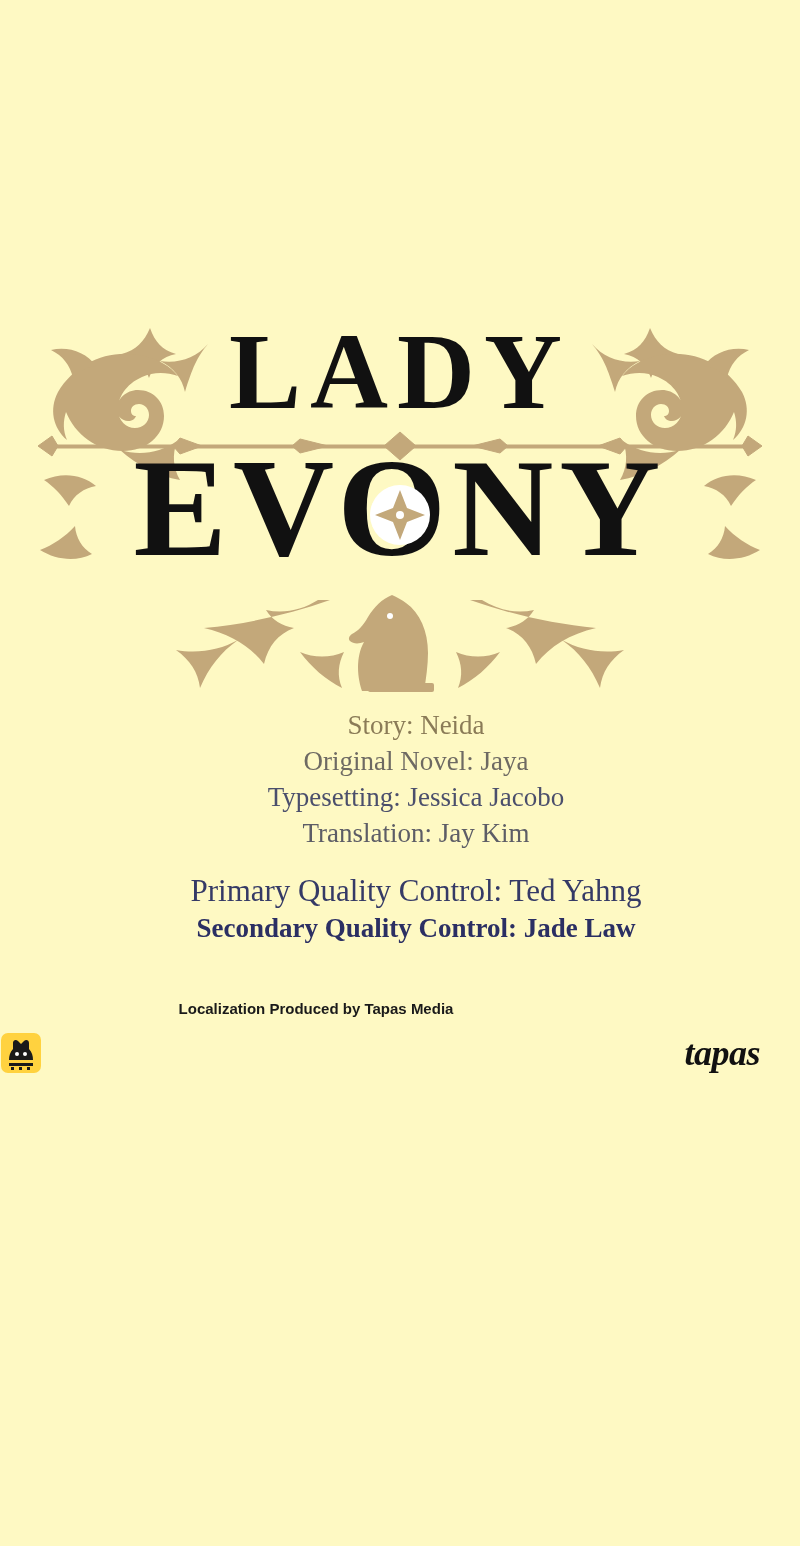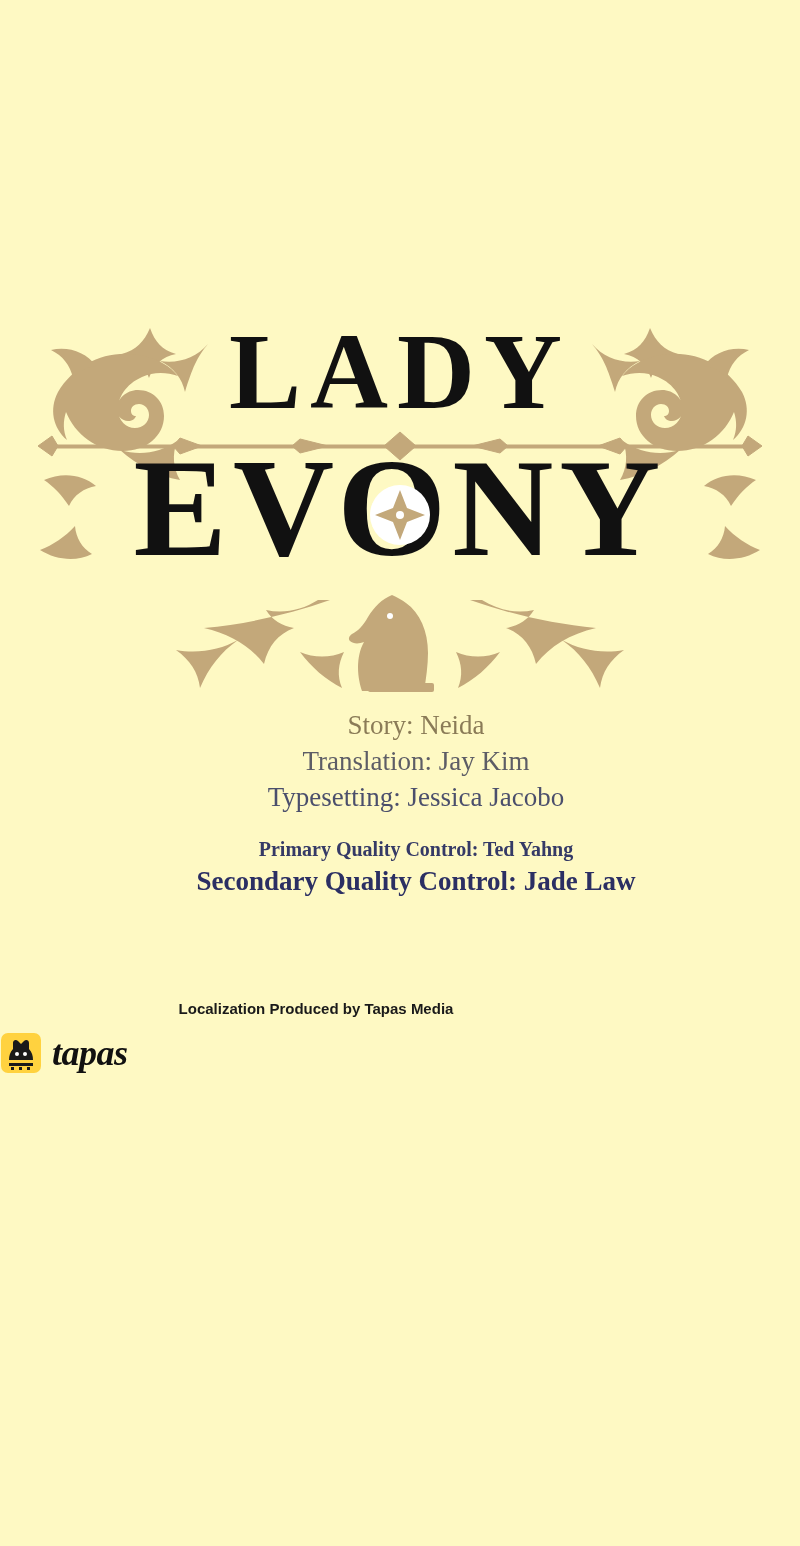--- a/index.html
+++ b/index.html
@@ -52,21 +52,21 @@
     margin: 0 0 9px 0;
     white-space: nowrap;
     padding-left: 32px;
   }
 
   .credit-line.l0 { font-size: 27px; color: #8a7b57; }
   .credit-line.l1 { font-size: 27px; color: #7e7560; }
   .credit-line.l2 { font-size: 27px; color: #6e6a63; }
   .credit-line.l3 { font-size: 27px; color: #5d5d66; }
   .credit-line.l4 { font-size: 27px; color: #4b4f6c; }
-  .credit-line.l5 { font-size: 20px; color: #353a66; font-weight: bold; margin-top: 28px; }
+  .credit-line.l5 { font-size: 31px; color: #353a66; font-weight: normal; margin-top: 28px; }
   .credit-line.l6 { font-size: 27px; color: #2b2f63; font-weight: bold; }
 
   .localization {
     position: absolute;
     top: 1000px;
     left: 0;
     width: 632px;
     text-align: center;
     font-family: "Liberation Sans", sans-serif;
     font-size: 15px;
@@ -76,21 +76,21 @@
 
   
   .tapas-logo {
     position: absolute;
     top: 1030px;
     left: 0;
     width: 760px;
     height: 46px;
     display: flex;
     align-items: center;
-    justify-content: flex-start;
+    justify-content: space-between;
     gap: 10px;
   }
   .tapas-mark {
     width: 42px;
     height: 42px;
     position: relative;
   }
   .tapas-wordmark {
     font-family: "Liberation Serif", serif;
     font-style: italic;
@@ -161,22 +161,23 @@
       <g fill="#c3a87a">
         <path d="M392 295 c-10 4 -18 12 -24 22 c-5 9 -10 14 -16 17 c-3 2 -4 5 -2 7 c3 3 9 3 14 1 c-4 7 -6 16 -6 25 c0 10 2 18 4 24 l62 0 c2 -12 4 -26 4 -38 c0 -22 -8 -40 -22 -50 c-4 -3 -9 -6 -14 -8 z"></path>
         <circle cx="390" cy="316" r="3" fill="#ffffff"></circle>
         <rect x="368" y="383" width="66" height="9" rx="2"></rect>
       </g>
     </svg>
   </div>
 
   <div class="credits">
     <p class="credit-line l0">Story: Neida</p>
+    <p class="credit-line l2">Original Novel: Jaya</p>
+    <p class="credit-line l4">Typesetting: Jessica Jacobo</p>
     <p class="credit-line l3">Translation: Jay Kim</p>
-    <p class="credit-line l4">Typesetting: Jessica Jacobo</p>
     <p class="credit-line l5">Primary Quality Control: Ted Yahng</p>
     <p class="credit-line l6">Secondary Quality Control: Jade Law</p>
   </div>
 
   <div class="localization">Localization Produced by Tapas Media</div>
 
   <div class="tapas-logo">
     <span class="tapas-mark">
       <svg width="42" height="42" viewBox="0 0 42 42" xmlns="http://www.w3.org/2000/svg">
         <rect x="1" y="1" width="40" height="40" rx="7" fill="#ffd23f"></rect>

